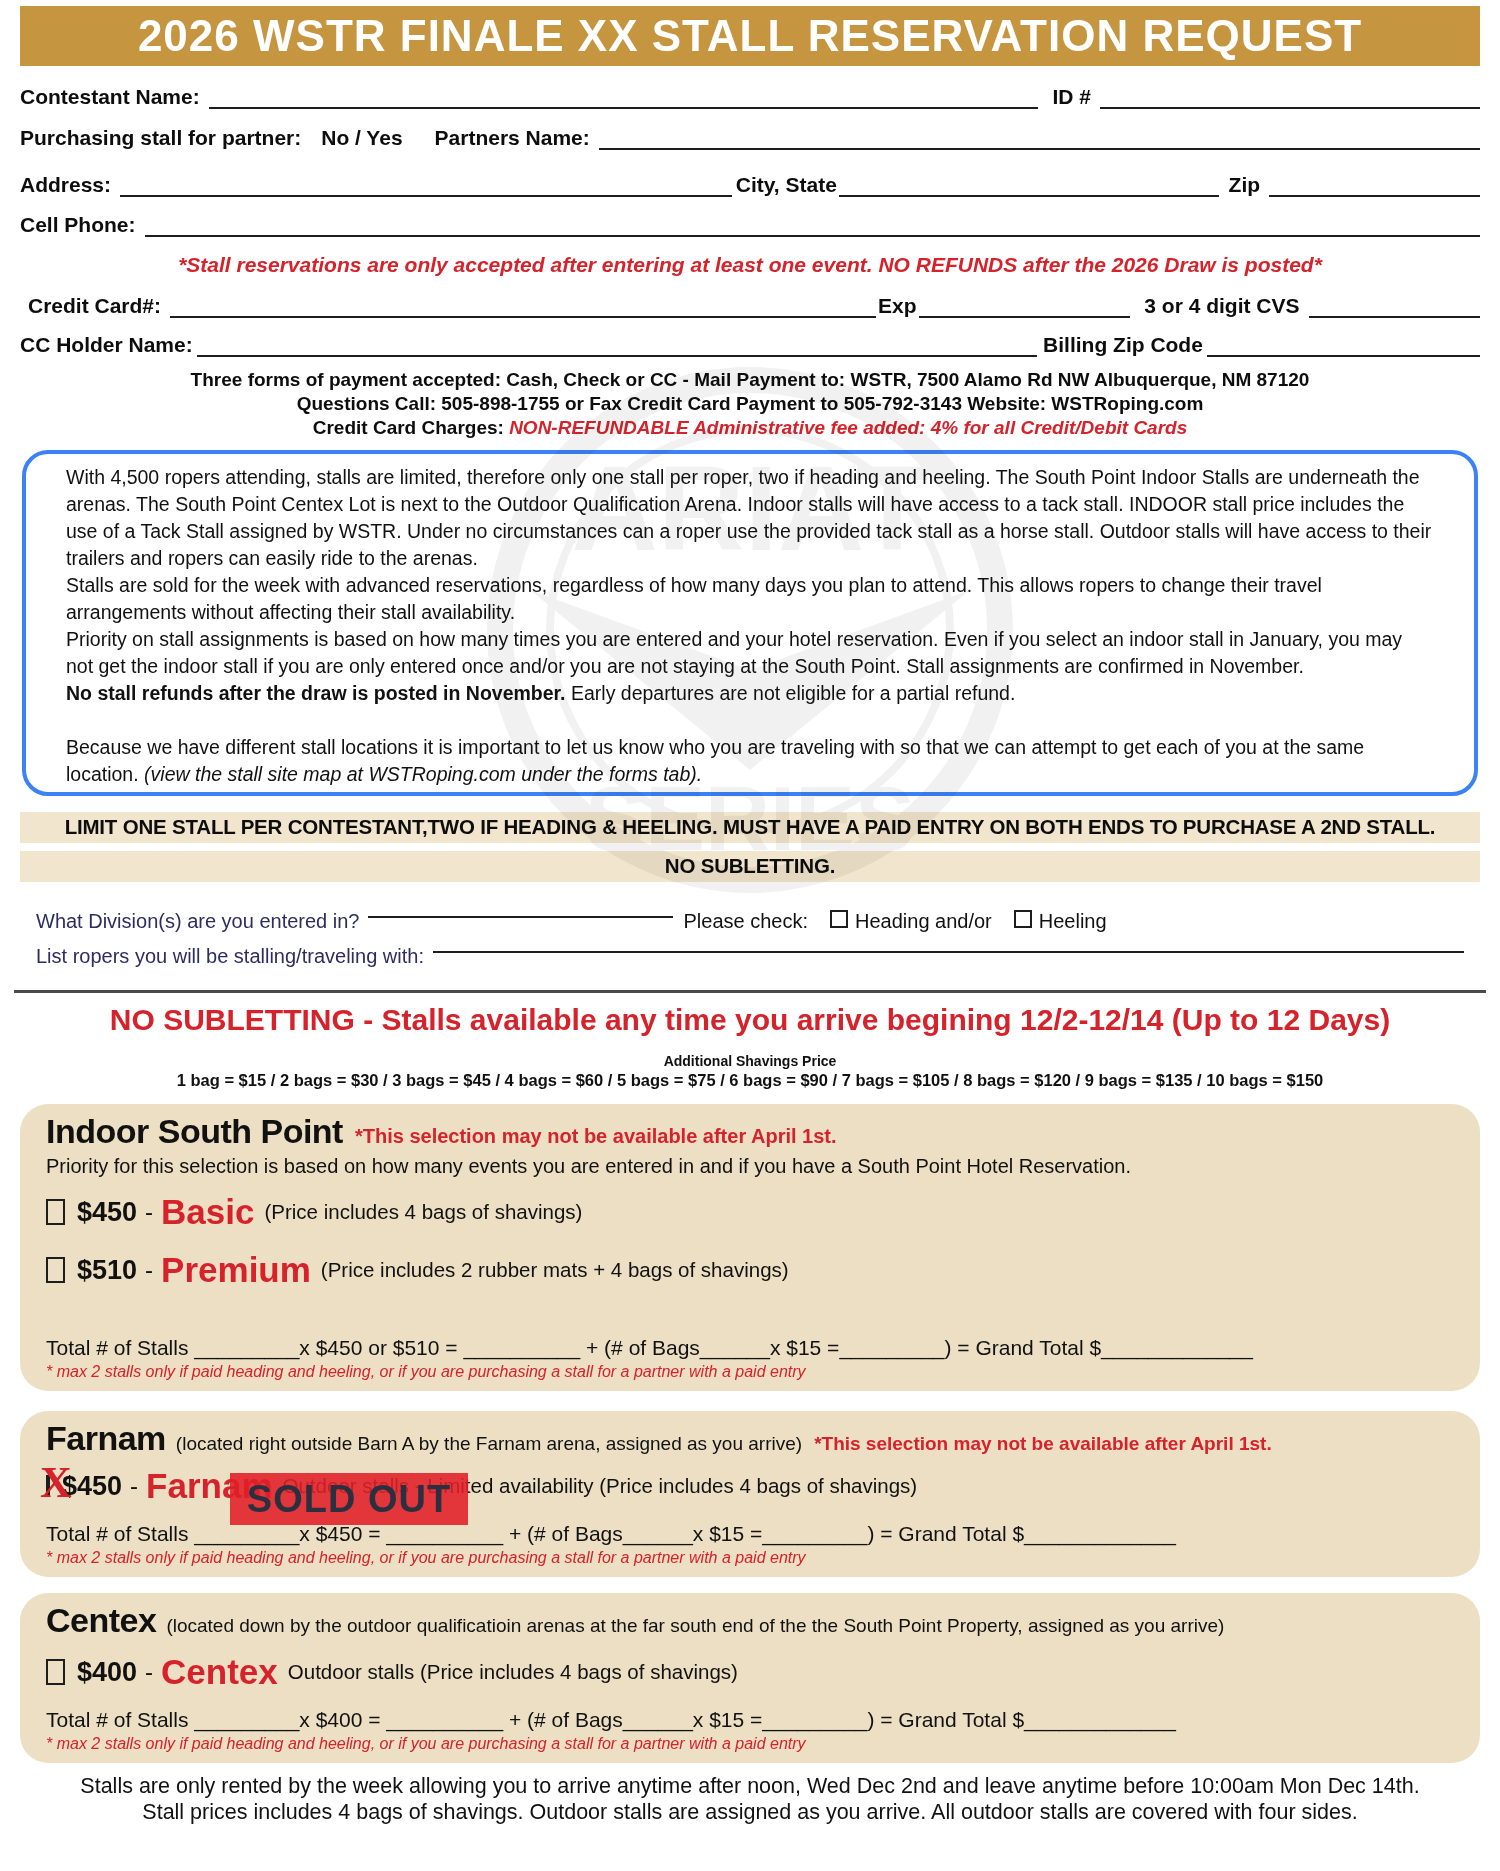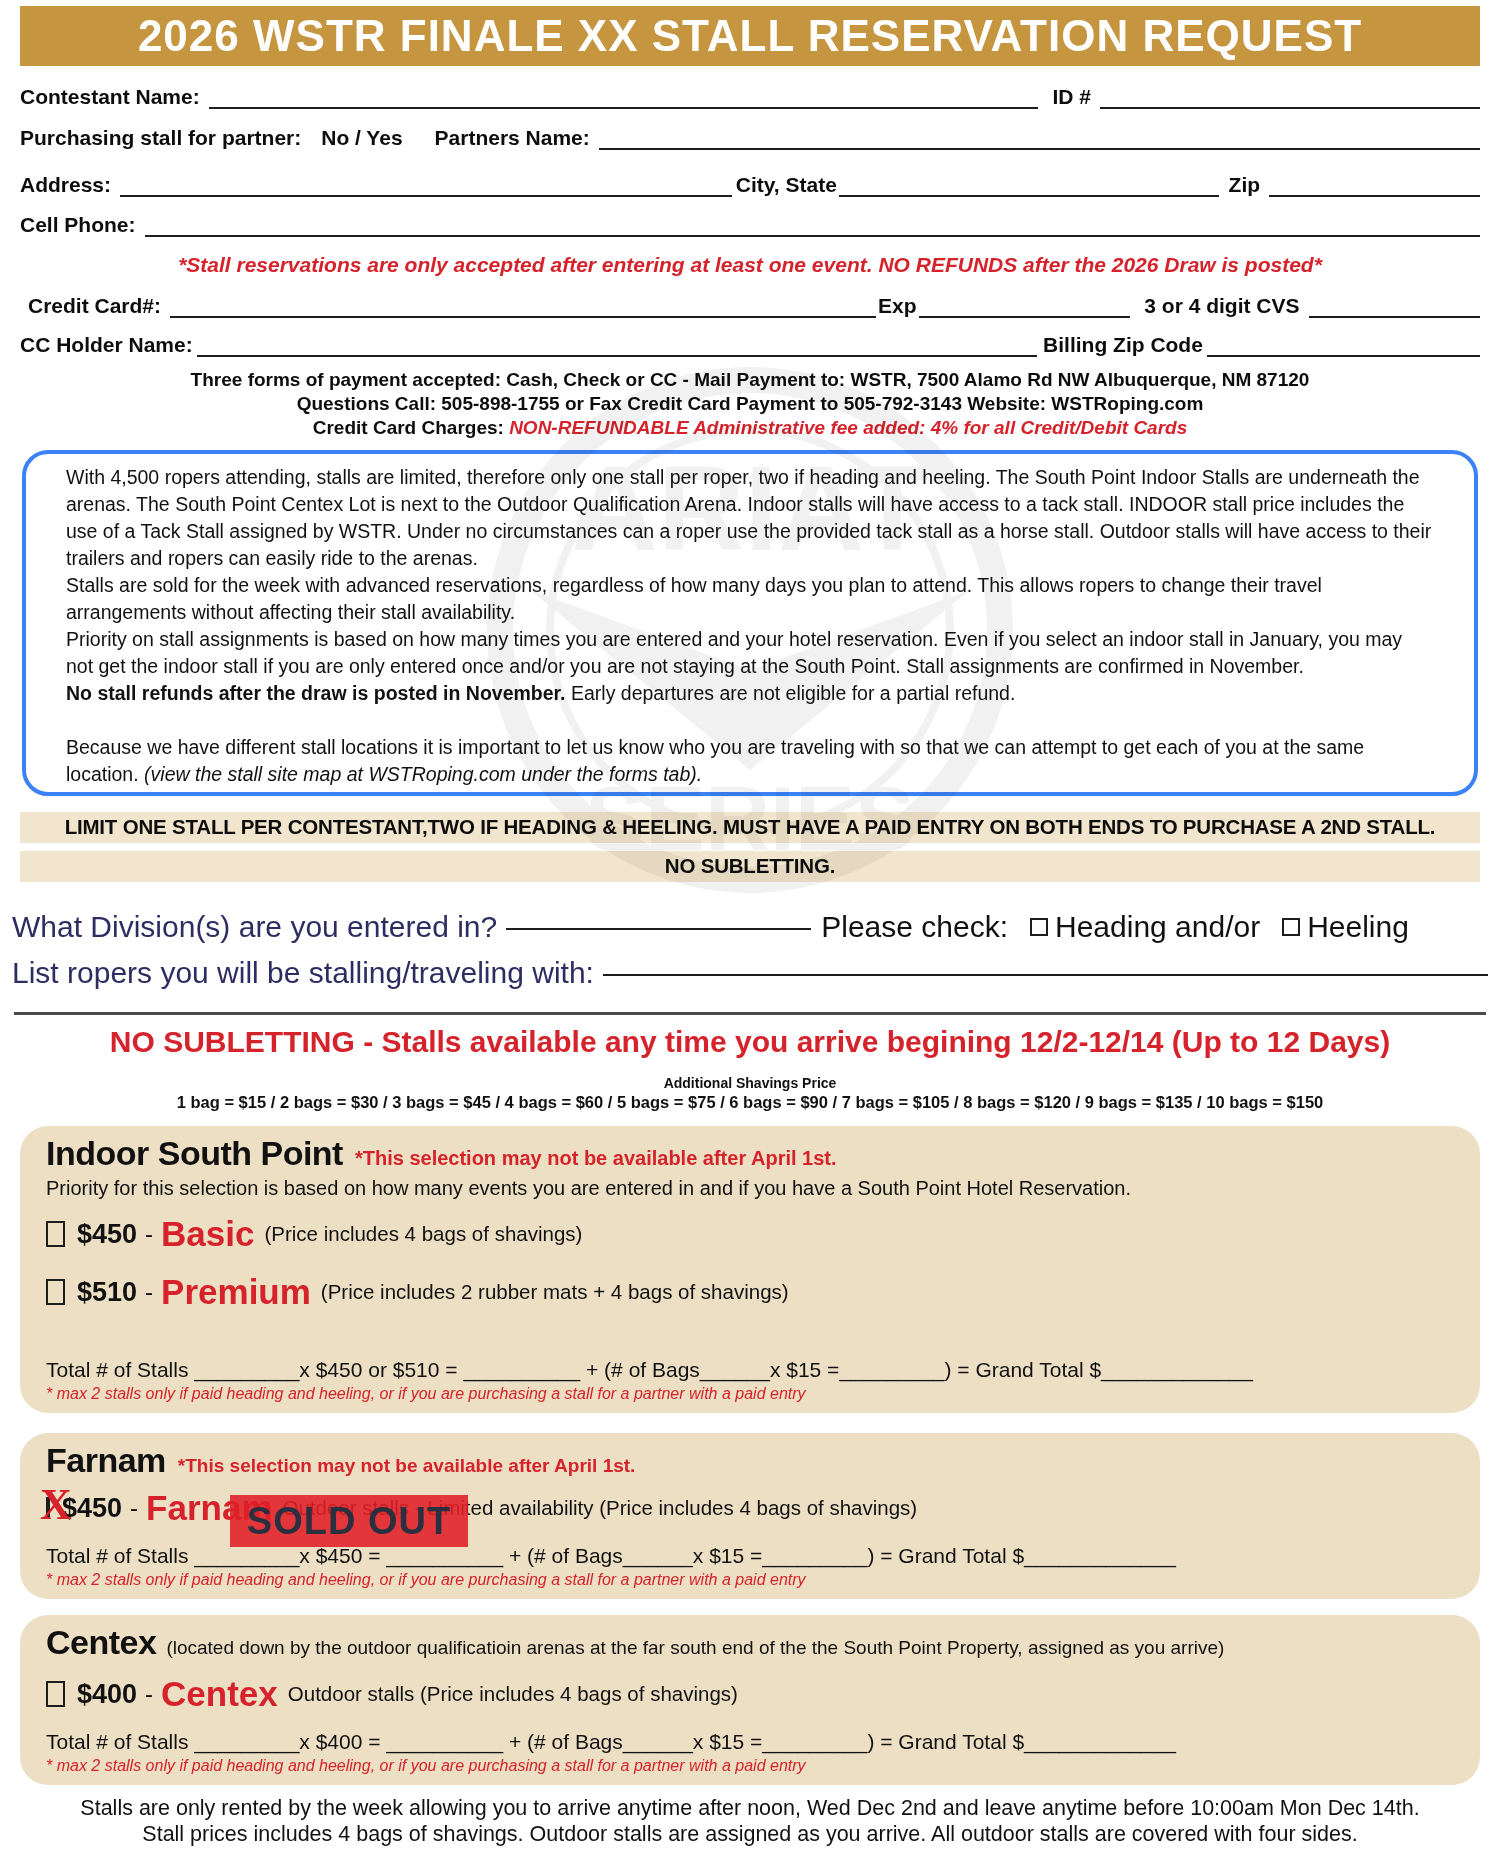--- a/index.html
+++ b/index.html
@@ -68,22 +68,22 @@
     margin:16px 20px 0 20px;
     background:#F2E5CD;
     text-align:center;
     font-weight:bold; font-size:20.5px; color:#0d0d0d;
     padding:3px 6px 4px 6px;
     letter-spacing:-0.2px;
   }
   .band.second { margin-top:8px; }
   
   .divrow {
-    display:flex; align-items:center;
-    padding:0 12px; font-size:30px; margin-top:28px;
+    display:flex; align-items:flex-start;
+    padding:0 36px; font-size:20px; margin-top:28px;
   }
   .navy { color:#2D2D62; }
   .cbx {
     display:inline-block; width:18px; height:18px;
     border:2.2px solid #1d1d1d; margin:0 7px 1px 22px;
     vertical-align:-2px;
   }
   .hr-full {
     margin:22px 14px 0 14px;
     border-bottom:3px solid #4a4a4a;
@@ -261,20 +261,21 @@
     <span class="odesc">(Price includes 2 rubber mats + 4 bags of shavings)</span>
   </div>
 
   <div class="totrow pushed">Total # of Stalls _________x $450 or $510 = __________ + (# of Bags______x $15 =_________) = Grand Total $_____________</div>
   <div class="footnote">* max 2 stalls only if paid heading and heeling, or if you are purchasing a stall for a partner with a paid entry</div>
 </div>
 
 <div class="sect" style="margin-top:20px;">
   <div class="sect-title">
     <span class="big">Farnam</span>
+    <span class="loc">(located right outside Barn A by the Farnam arena, assigned as you arrive)</span>
     <span class="warn" style="font-size:19px;">*This selection may not be available after April 1st.</span>
   </div>
 
   <div class="opt" style="margin-top:8px;">
     <span class="xwrap">
       <span class="box"></span>
       <span class="xmark">X</span>
     </span>
     <span class="price">$450</span>
     <span class="dash">-</span>

